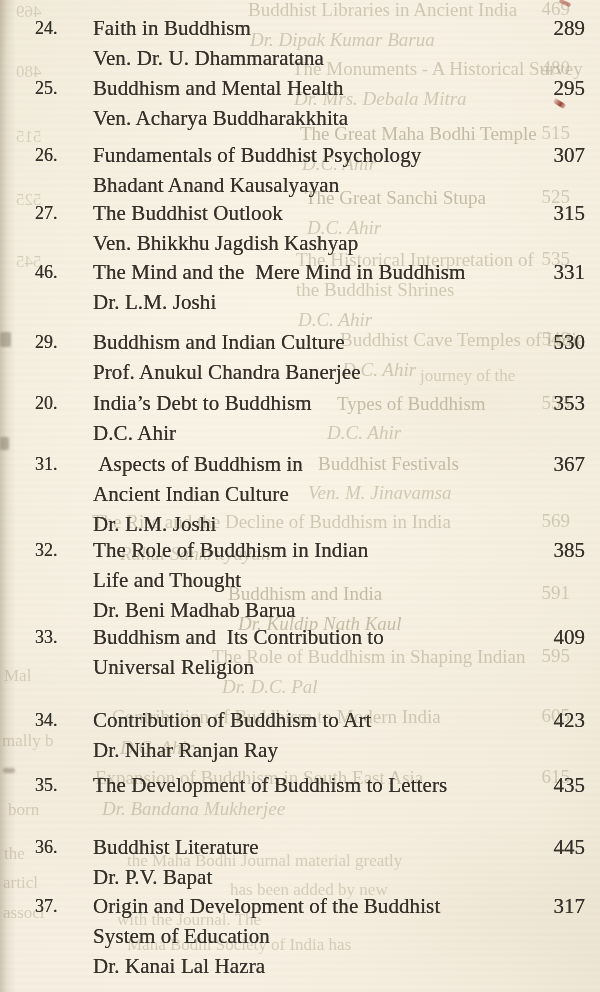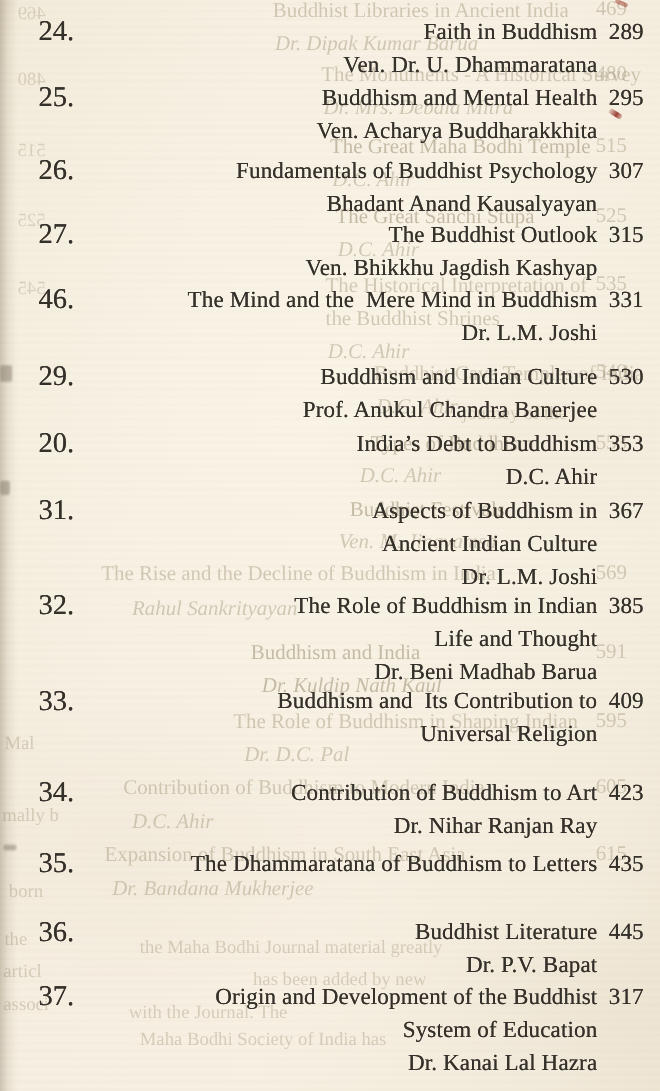--- a/index.html
+++ b/index.html
@@ -42,24 +42,24 @@
   }
   .gp{
     position:absolute;white-space:pre;
     font-size:17px;filter:blur(.6px);opacity:.34;
   }
   
   #table-of-contents{position:absolute;inset:0;z-index:3;}
   .toc-entry{position:absolute;left:0;width:600px;}
   .toc-num{
     position:absolute;left:35px;top:0;
-    font-size:26px;line-height:30px;
+    font-size:18px;line-height:30px;
   }
   .toc-main{
-    position:absolute;left:93px;top:0;width:450px;text-align:right;
+    position:absolute;left:93px;top:0;width:450px;
   }
   .toc-title{
     font-size:21px;line-height:30px;
     white-space:pre-wrap;
     letter-spacing:.1px;
   }
   .toc-author{
     font-size:21px;line-height:30px;
     letter-spacing:.1px;
   }
@@ -230,21 +230,21 @@
         <span class="toc-num">34.</span>
         <div class="toc-main">
           <div class="toc-title">Contribution of Buddhism to Art</div>
           <div class="toc-author">Dr. Nihar Ranjan Ray</div>
         </div>
         <span class="toc-page">423</span>
       </div>
       <div class="toc-entry" style="top: 770px; color: rgb(52, 48, 42);">
         <span class="toc-num">35.</span>
         <div class="toc-main">
-          <div class="toc-title">The Dhammaratana of Buddhism to Letters</div>
+          <div class="toc-title">The Development of Buddhism to Letters</div>
         </div>
         <span class="toc-page">435</span>
       </div>
       <div class="toc-entry" style="top: 832px; color: rgb(52, 48, 42);">
         <span class="toc-num">36.</span>
         <div class="toc-main">
           <div class="toc-title">Buddhist Literature</div>
           <div class="toc-author">Dr. P.V. Bapat</div>
         </div>
         <span class="toc-page">445</span>

